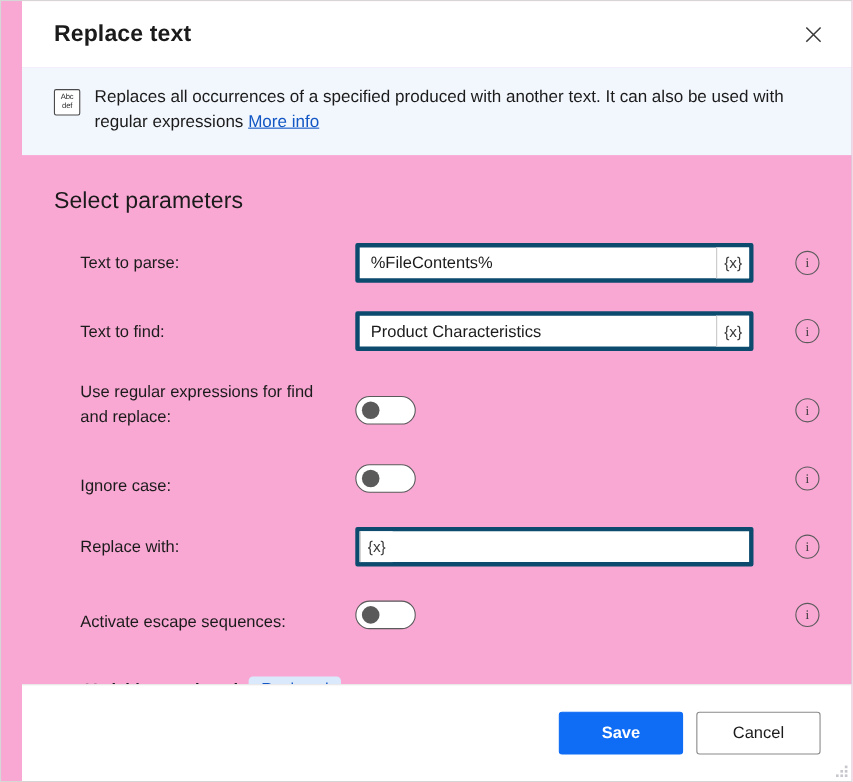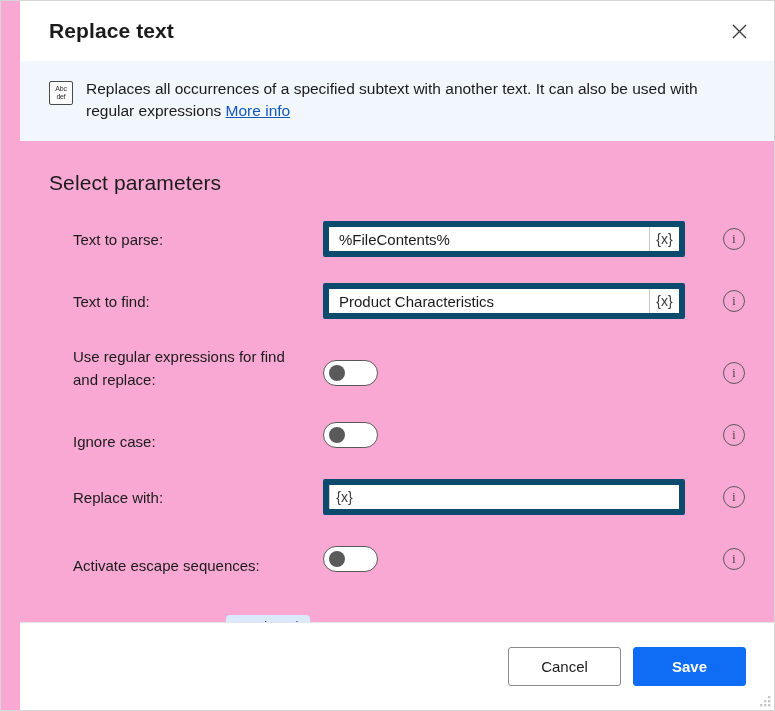--- a/index.html
+++ b/index.html
@@ -140,21 +140,21 @@
     display: flex;
     align-items: center;
     min-height: 36px;
   }
 
   
   .textfield {
     flex: 1 1 auto;
     max-width: 432px;
     height: 36px;
-    border: 6px solid #0c4a6e;
+    border: 4px solid #0c4a6e;
     border-radius: 2px;
     background: #ffffff;
     display: flex;
     align-items: stretch;
     box-sizing: border-box;
   }
   .textfield .value {
     flex: 1 1 auto;
     display: flex;
     align-items: center;
@@ -319,21 +319,21 @@
       </svg>
     </button>
   </div>
 
   <div class="banner">
     <div class="banner-icon">
       <span>Abc</span>
       <span>def</span>
     </div>
     <div class="banner-text">
-      <span>Replaces all occurrences of a specified subtext with another text. It can also be used with regular expressions </span><a class="banner-link">More info</a>
+      <span>Replaces all occurrences of a specified produced with another text. It can also be used with regular expressions </span><a class="banner-link">More info</a>
     </div>
   </div>
 
   <div class="body">
     <div class="section-title">Select parameters</div>
 
     <div class="row">
       <div class="label">Text to parse:</div>
       <div class="control">
         <div class="textfield">
@@ -408,22 +408,22 @@
     </div>
 
     <div class="varprod">
       <span class="chevron">›</span>
       <span class="varprod-label">Variables produced</span>
       <span class="badge">Replaced</span>
     </div>
   </div>
 
   <div class="footer">
+    <button class="btn btn-primary">Save</button>
     <button class="btn btn-secondary">Cancel</button>
-    <button class="btn btn-primary">Save</button>
     <svg class="resize-grip" viewBox="0 0 14 14">
       <g fill="#9a9aa5">
         <rect x="11" y="11" width="2.4" height="2.4"></rect>
         <rect x="7" y="11" width="2.4" height="2.4"></rect>
         <rect x="3" y="11" width="2.4" height="2.4"></rect>
         <rect x="11" y="7" width="2.4" height="2.4"></rect>
         <rect x="7" y="7" width="2.4" height="2.4"></rect>
         <rect x="11" y="3" width="2.4" height="2.4"></rect>
       </g>
     </svg>

